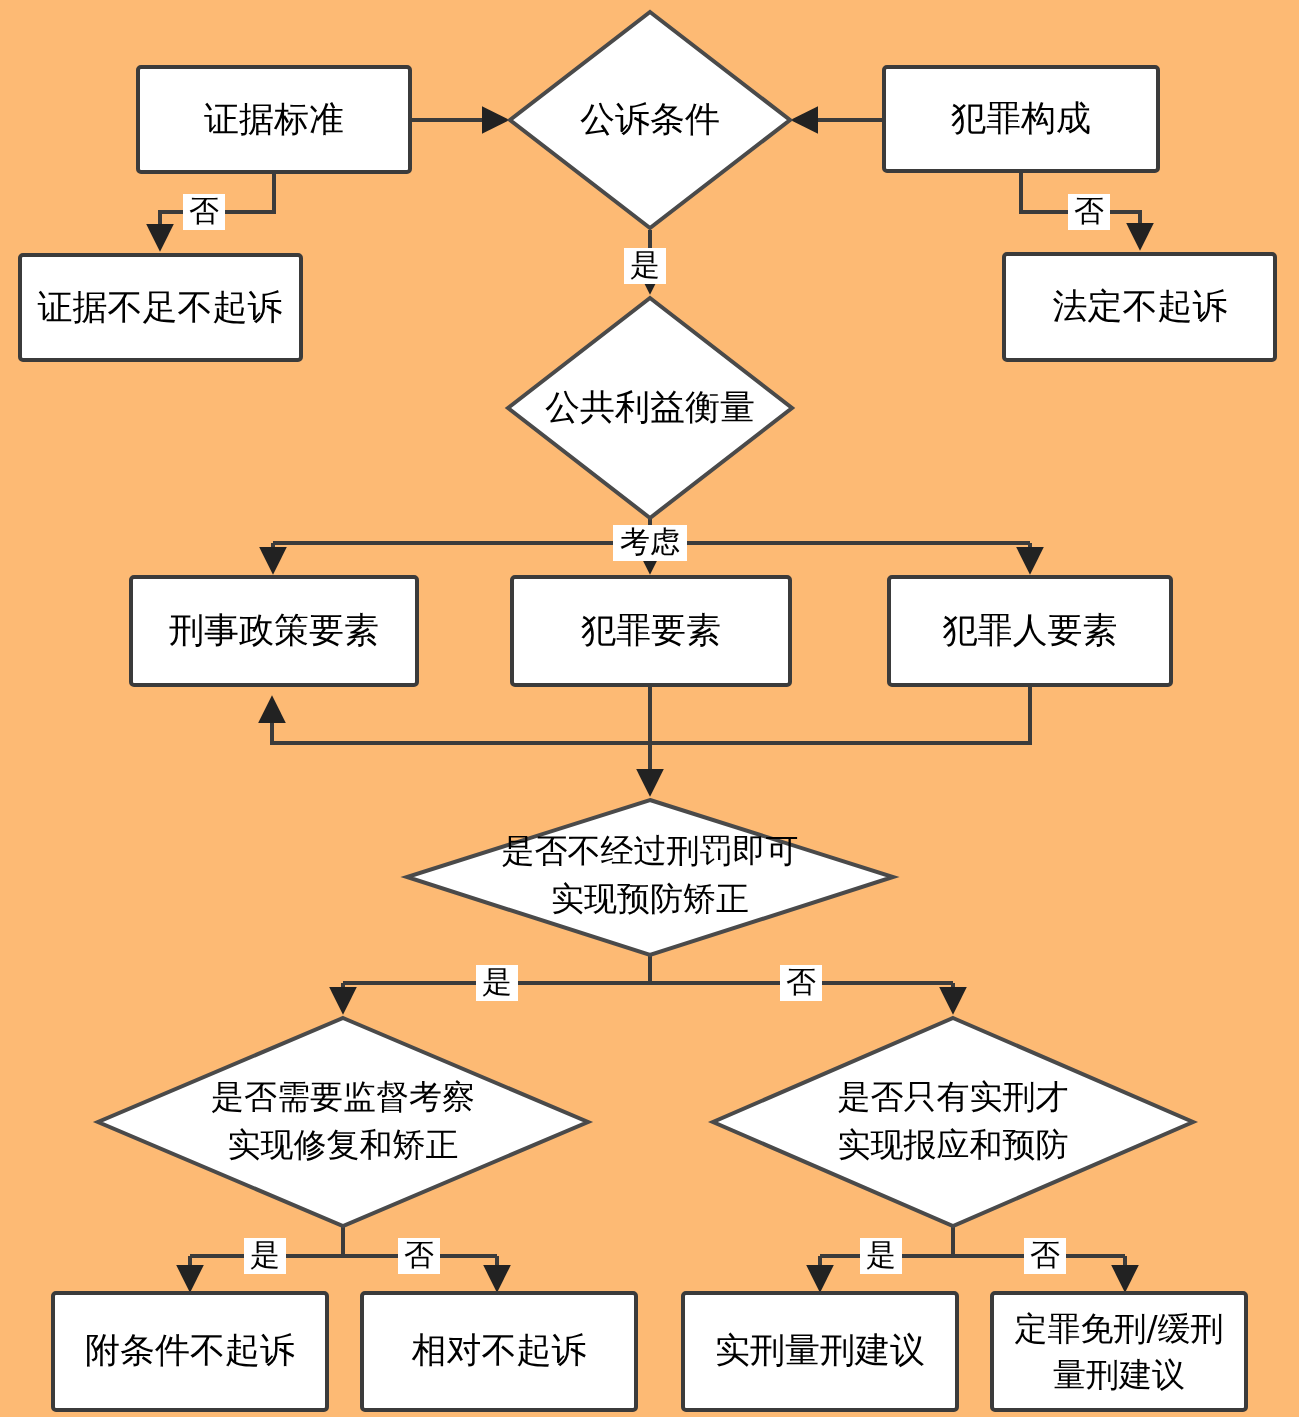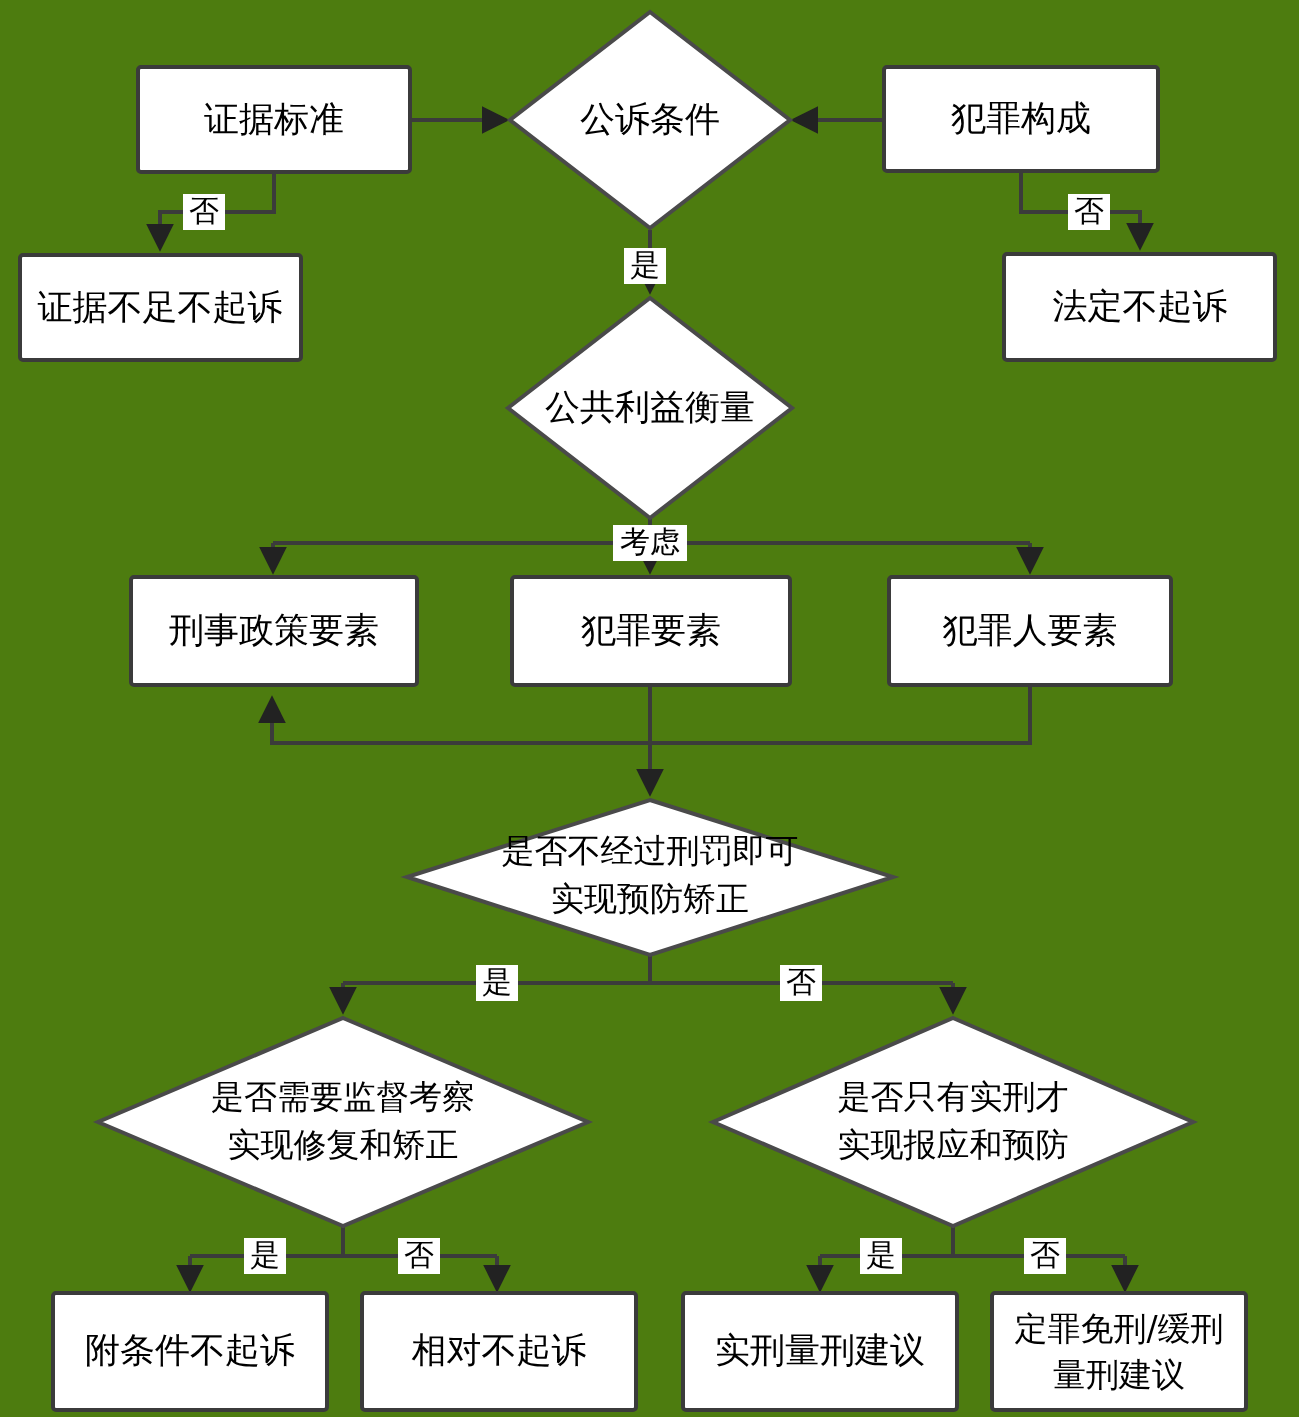--- a/index.html
+++ b/index.html
@@ -7,21 +7,21 @@
     padding: 0;
     background: #ffffff;
   }
   body {
     font-family: "DejaVu Sans", "Liberation Sans", sans-serif;
   }
   #flow-root {
     position: relative;
     width: 1299px;
     height: 1417px;
-    background: #4d7c0f;
+    background: #fdba74;
     overflow: hidden;
   }
   svg#flow-svg {
     position: absolute;
     top: 0;
     left: 0;
     width: 1299px;
     height: 1417px;
   }
   .node-box {

